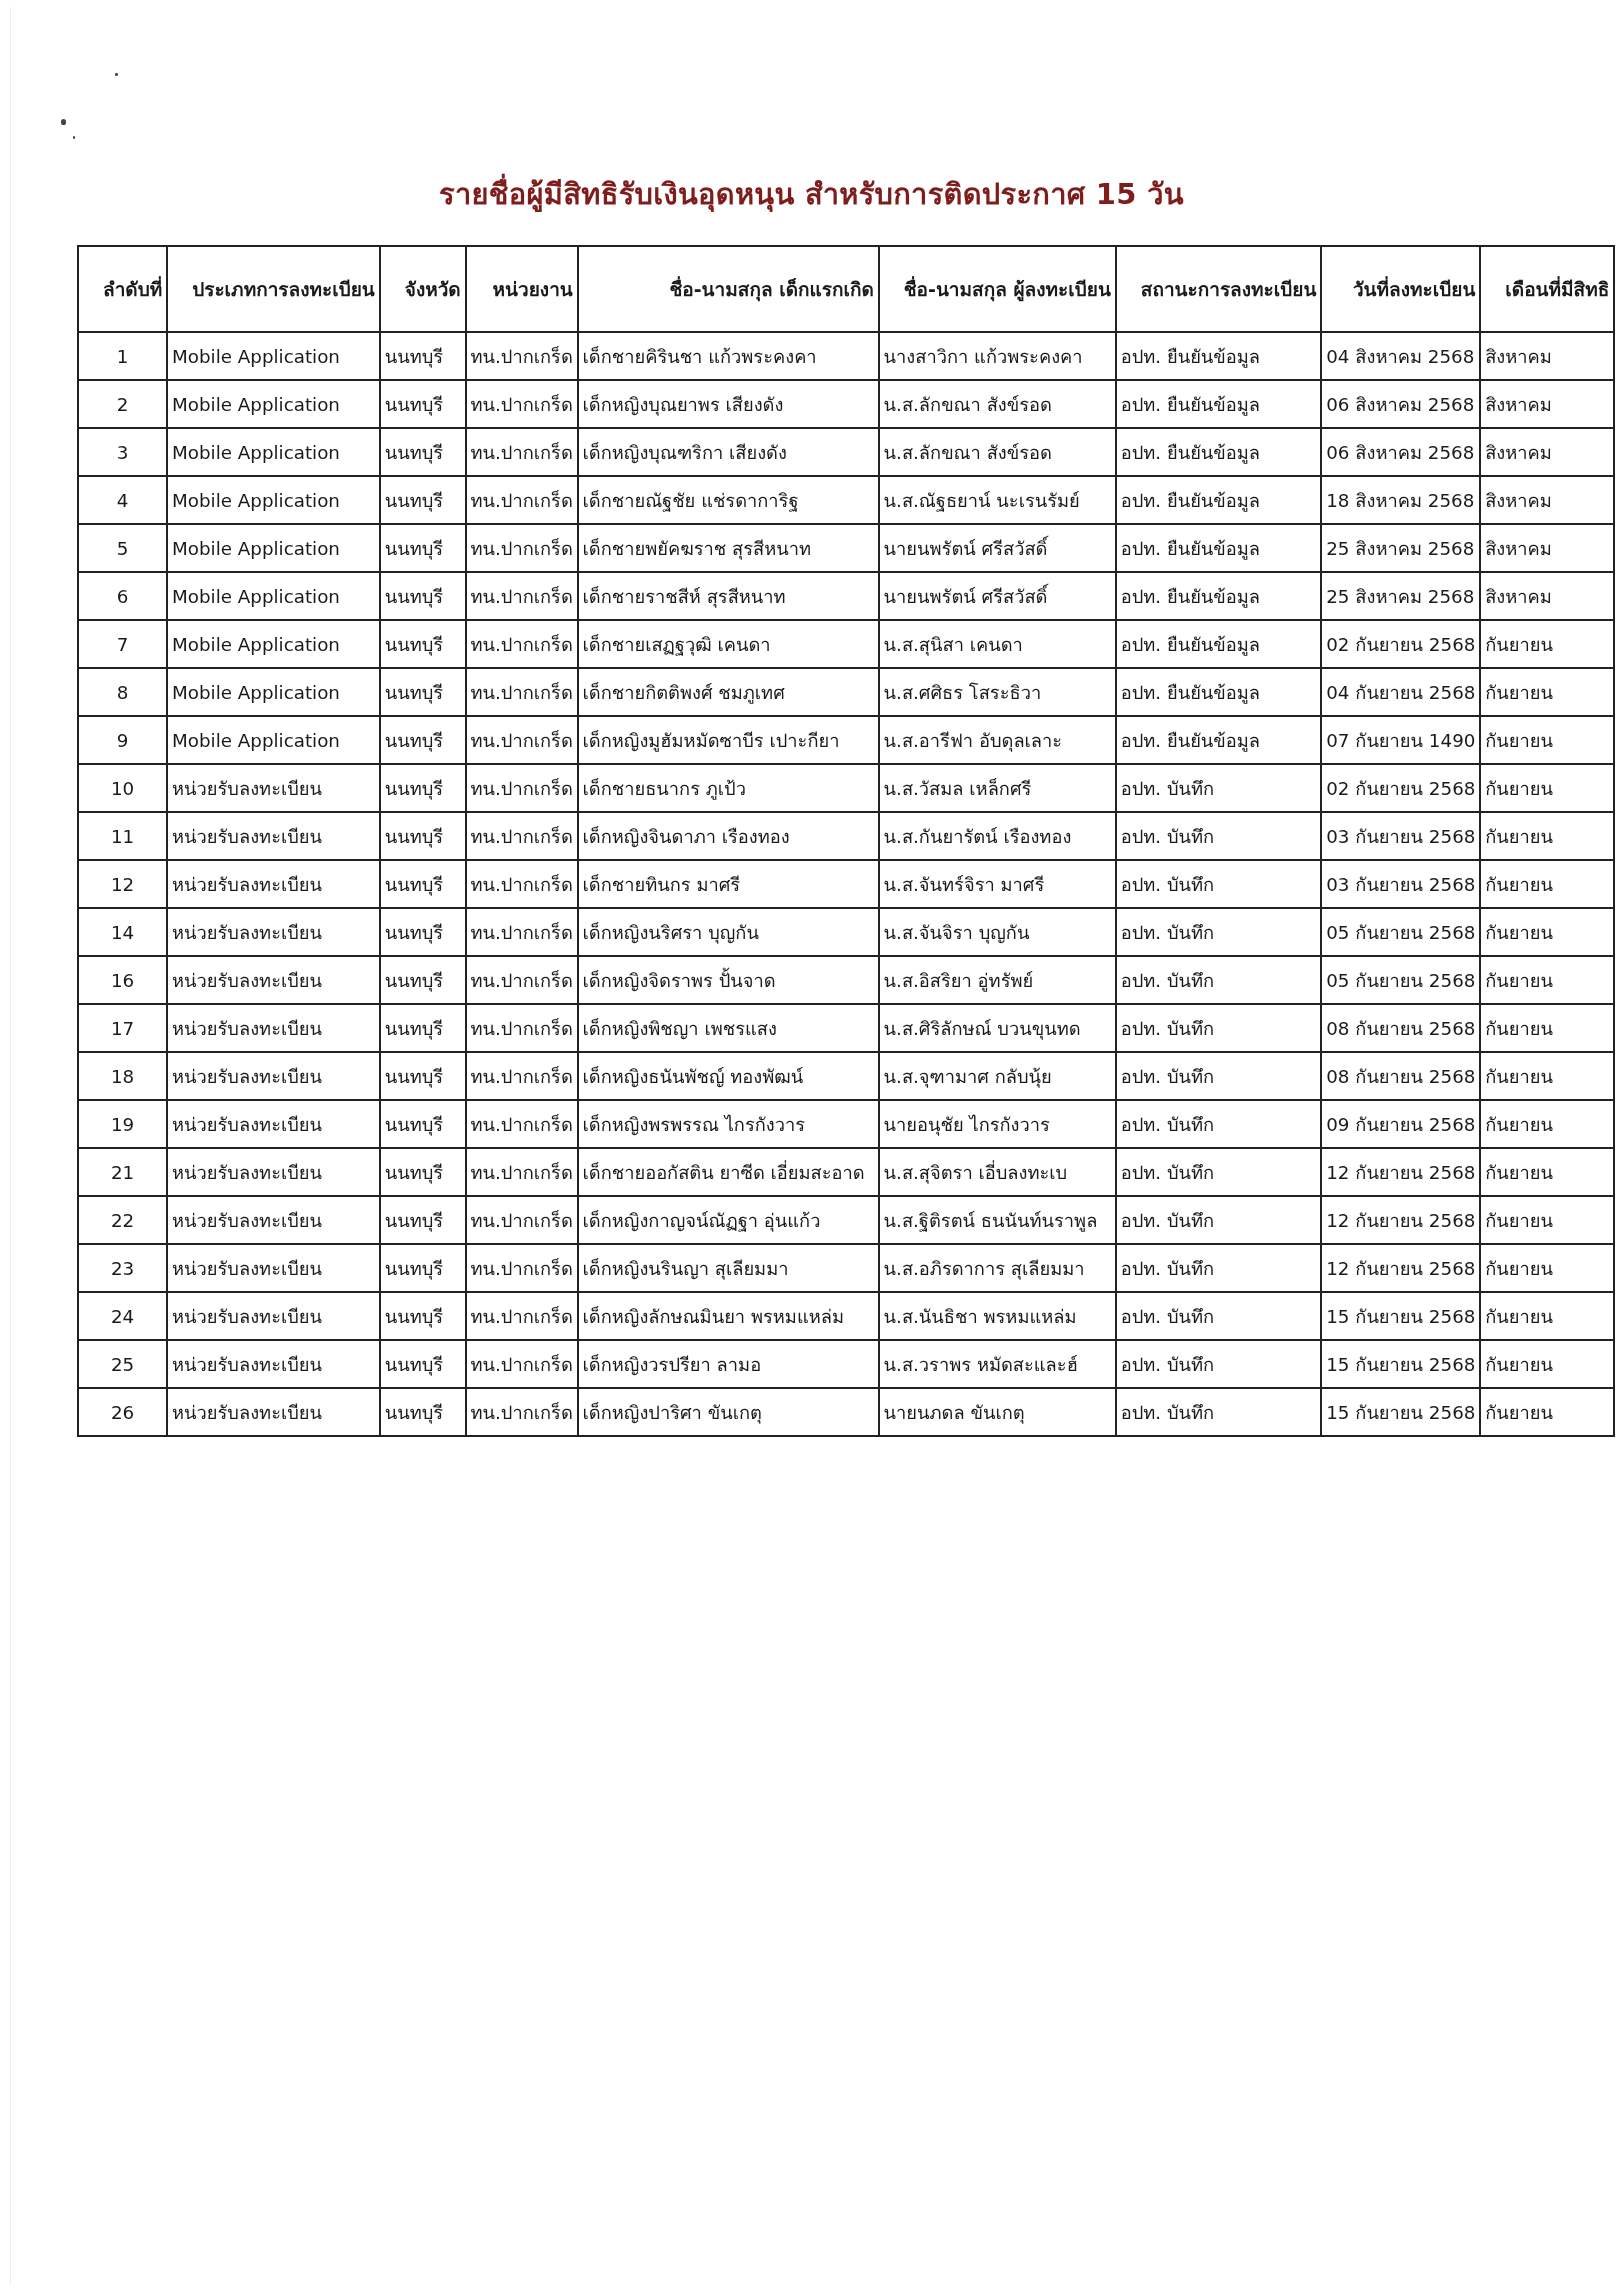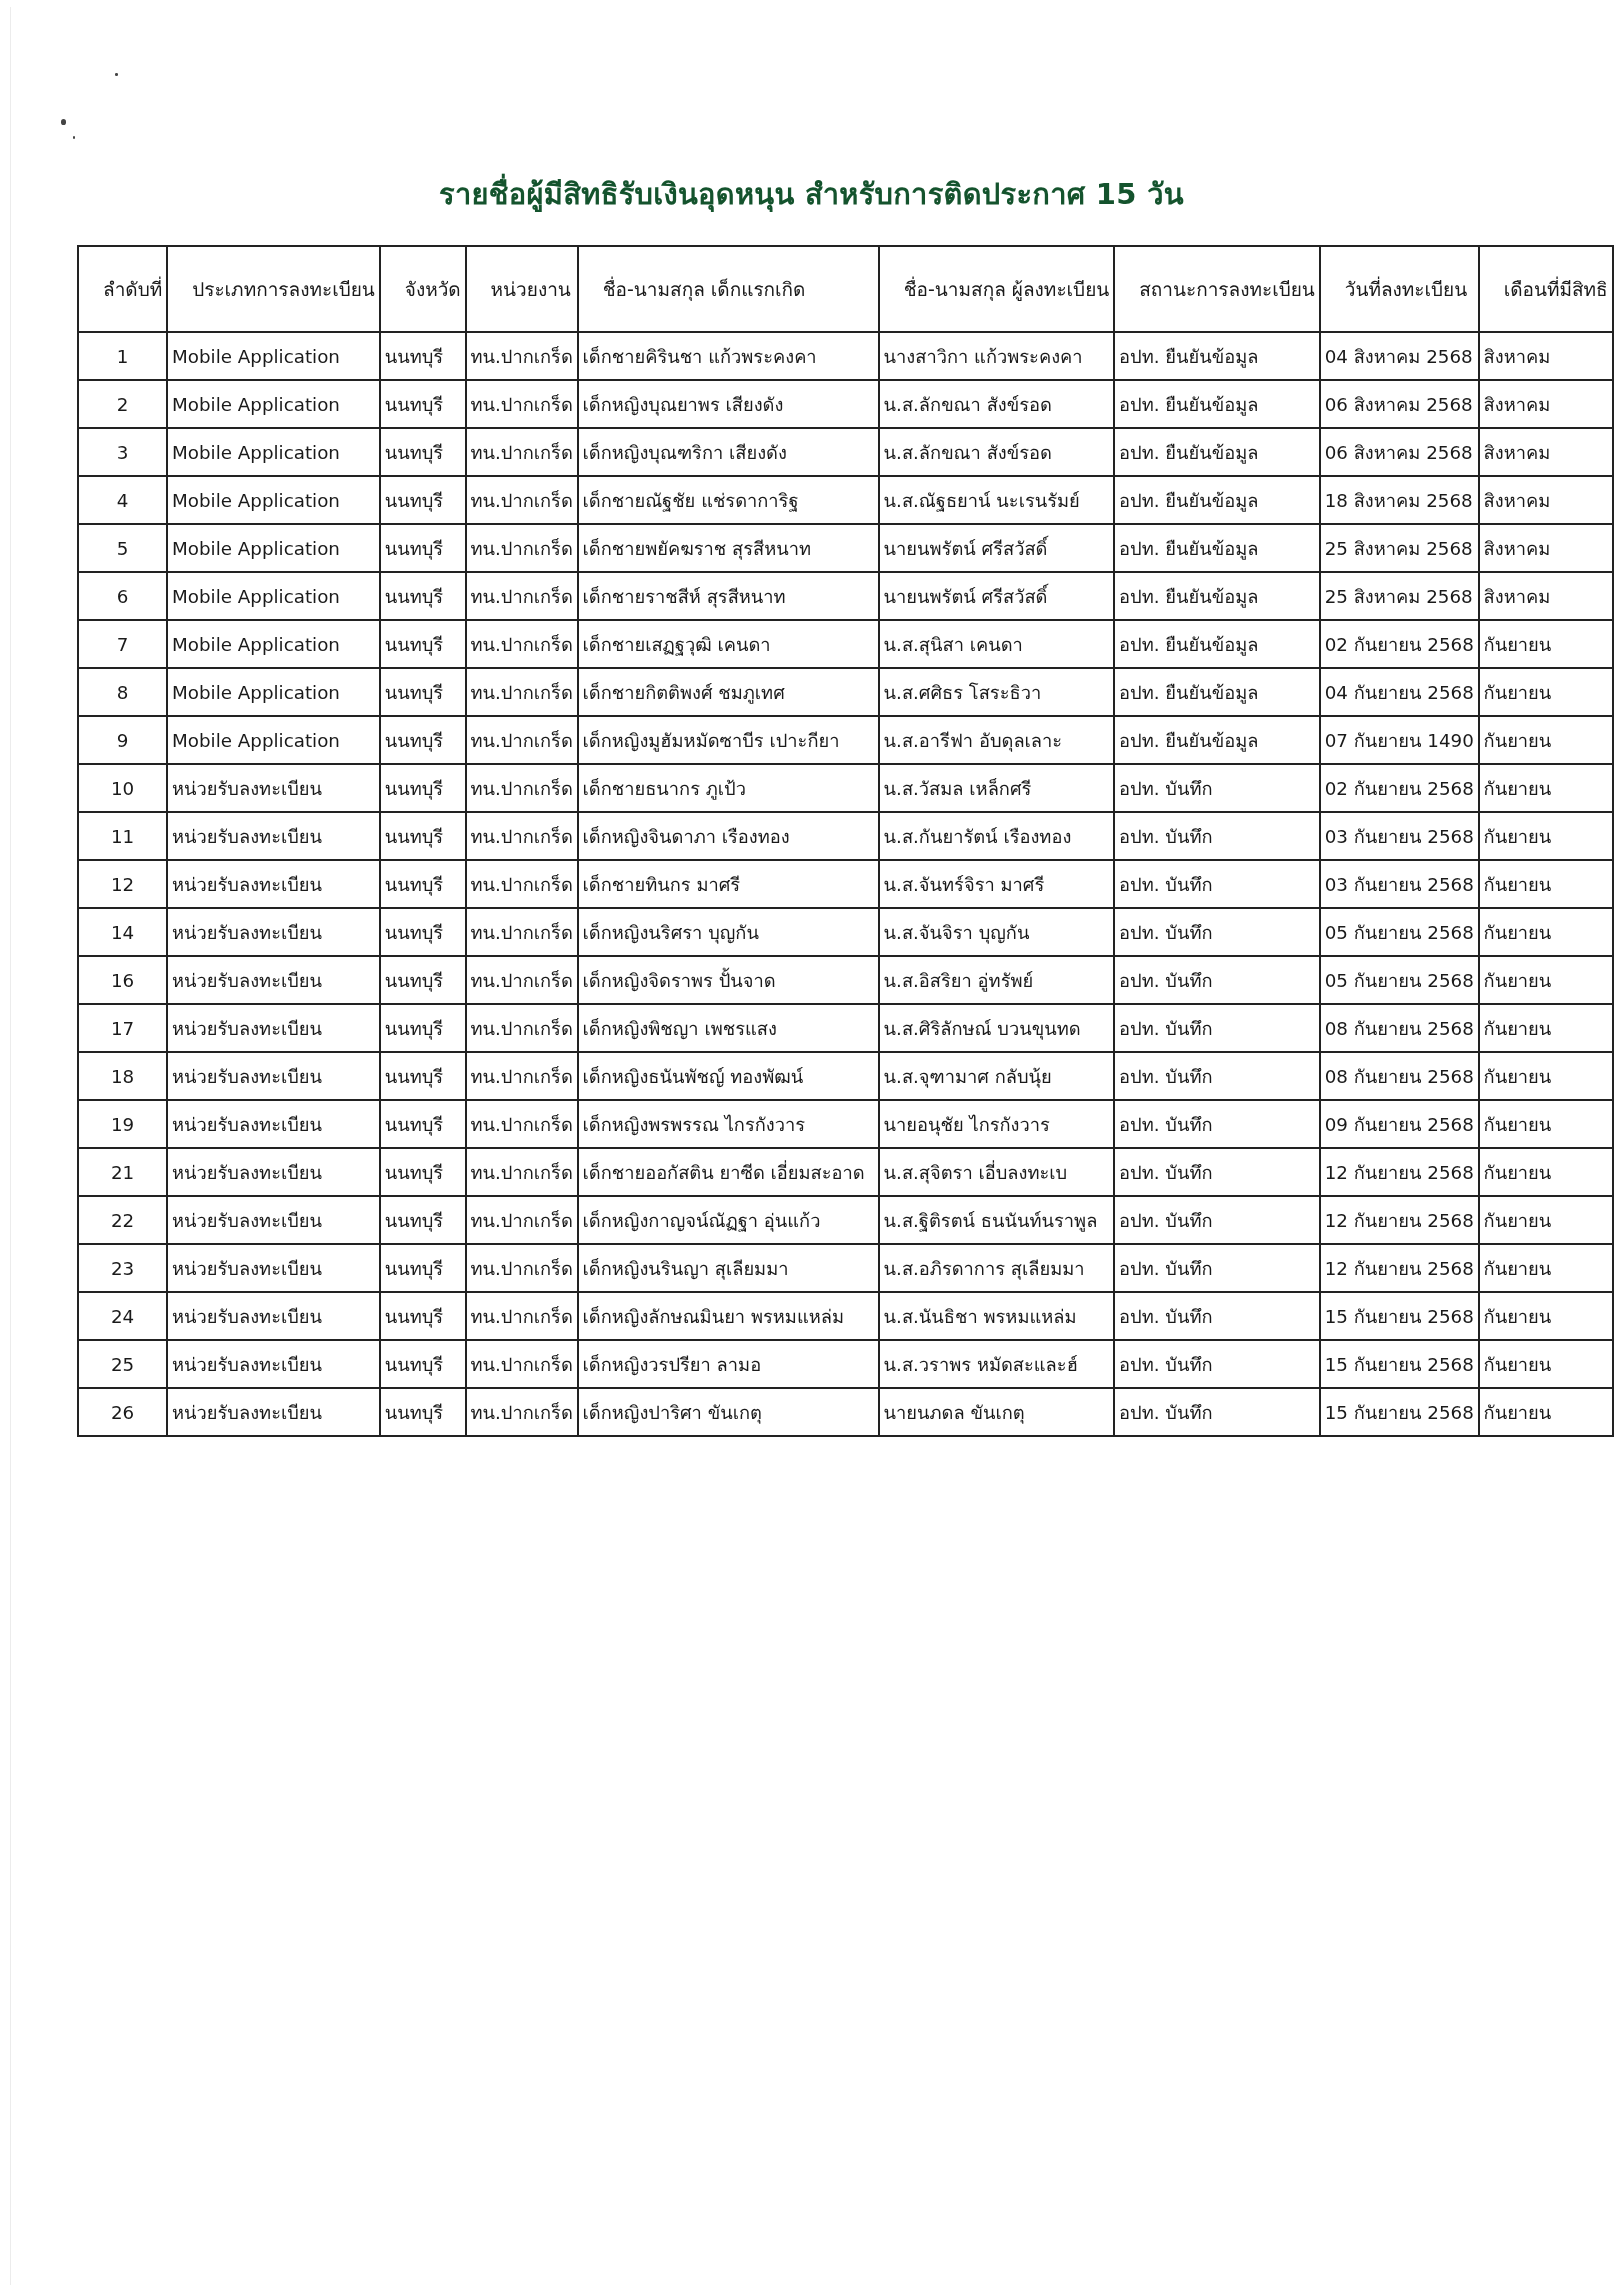--- a/index.html
+++ b/index.html
@@ -1,24 +1,24 @@
 <!DOCTYPE html>
 <html style="font-size:10.5px"><head>
 <meta charset="utf-8">
 <style>
   html, body { margin:0; padding:0; background:#ffffff; }
   body { width:1623px; height:2295px; position:relative; overflow:hidden;
          font-family:"DejaVu Sans", "Liberation Sans", sans-serif; color:#1a1a1a; }
   .page-edge { position:absolute; left:9.8px; top:6.5px; width:1.3px; height:2278px; background:#ececec; }
   .speck { position:absolute; background:#444; border-radius:50%; }
   .title { position:absolute; left:0; width:1623px; top:171px; text-align:center;
-           font-size:29px; font-weight:bold; color:#14532d; letter-spacing:0.3px; }
+           font-size:29px; font-weight:bold; color:#7f1d1d; letter-spacing:0.3px; }
   table.grid { position:absolute; left:77px; top:245px; border-collapse:collapse; table-layout:fixed; }
   table.grid th, table.grid td { border:2.6px solid #222; padding:0 3.9px; overflow:hidden; white-space:nowrap; }
-  table.grid th { height:84px; font-weight:normal; font-size:19px; text-align:left; vertical-align:middle;padding-left:24px; }
+  table.grid th { height:84px; font-weight:bold; font-size:19px; text-align:right; vertical-align:middle;padding-left:24px; }
   table.grid td { height:46px; font-size:18.3px; text-align:left; vertical-align:middle; }
   table.grid td.num { text-align:center; }
   .c1{width:67px}.c2{width:195px}.c3{width:79px}.c4{width:105px}.c5{width:301px}
   .c6{width:212px}.c7{width:187px}.c8{width:157px}.c9{width:107px}
 </style>
 </head>
 <body>
 
 <div class="page-edge"></div>
 <div class="speck" style="left:61px;top:119px;width:5.2px;height:5.9px;"></div>

